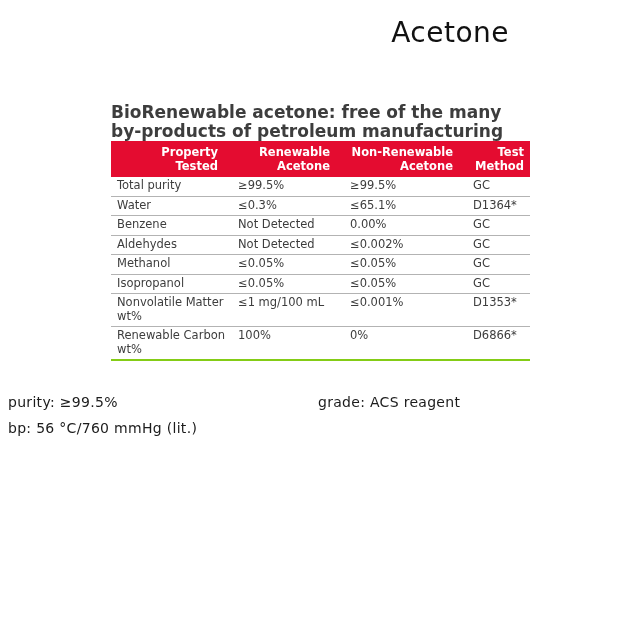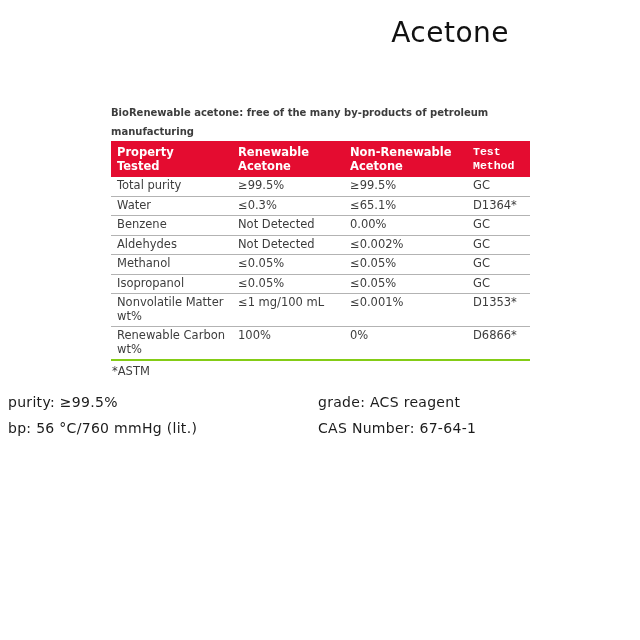--- a/index.html
+++ b/index.html
@@ -17,21 +17,21 @@
   }
 
   .table-section {
     position: absolute;
     top: 103px; left: 111px;
     width: 419px;
   }
 
   .caption {
     width: 398px;
-    font-size: 10px;
+    font-size: 17px;
     font-weight: bold;
     color: #3d3d3d;
     line-height: 19px;
     margin-bottom: 0px;
   }
 
   table.spec-table {
     width: 419px;
     border-collapse: collapse;
     table-layout: fixed;
@@ -40,27 +40,27 @@
   }
   col.c1 { width: 121px; }
   col.c2 { width: 112px; }
   col.c3 { width: 123px; }
   col.c4 { width: 63px; }
 
   .spec-table th {
     background: #e40c30;
     color: #ffffff;
     font-weight: bold;
-    text-align: left;
+    text-align: right;
     vertical-align: top;
     padding: 4px 14px 4px 6px;
     line-height: 14px;
     font-size: 11.5px;
   }
-  .spec-table th:last-child { padding-right: 12px; font-family: Liberation Mono, monospace; }
+  .spec-table th:last-child { padding-right: 6px; }
 
   .spec-table td {
     vertical-align: top;
     text-align: left;
     padding: 2px 4px 3px 6px;
     line-height: 13.5px;
     border-bottom: 1px solid #b3b3b3;
   }
   .spec-table tr:last-child td {
     border-bottom: 2px solid #84cc16;
@@ -153,24 +153,22 @@
       </tr>
       <tr>
         <td>Renewable Carbon wt%</td>
         <td>100%</td>
         <td>0%</td>
         <td>D6866*</td>
       </tr>
     </tbody>
   </table>
 
-  <div class="footnote">*ASTM</div>
 </div>
 
 <div class="specs specs-left">
   <div>purity: ≥99.5%</div>
   <div>bp: 56 °C/760 mmHg (lit.)</div>
 </div>
 
 <div class="specs specs-right">
   <div>grade: ACS reagent</div>
-  <div>CAS Number: 67-64-1</div>
 </div>
 
 </body></html>

